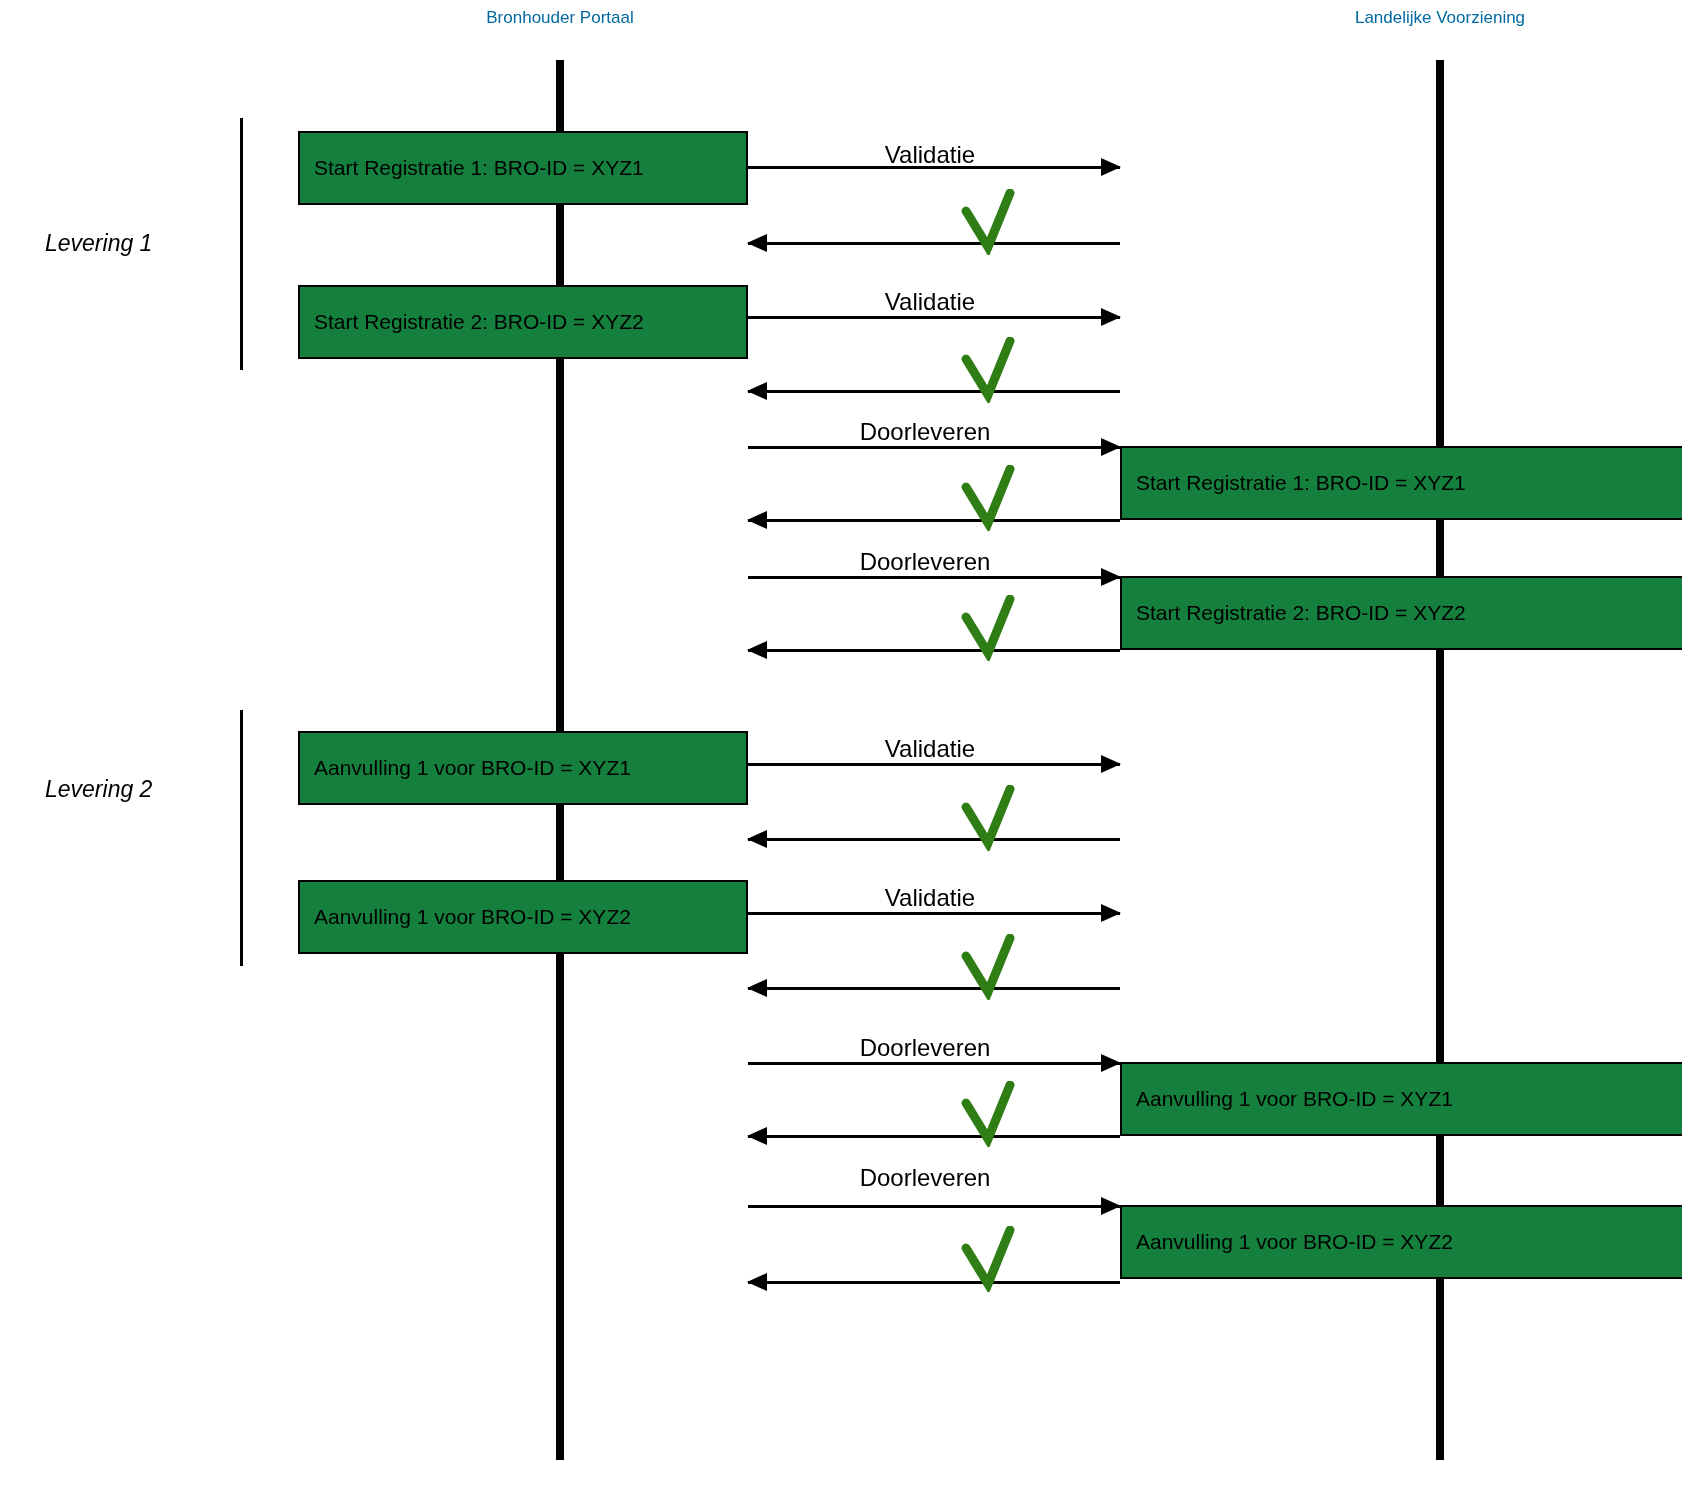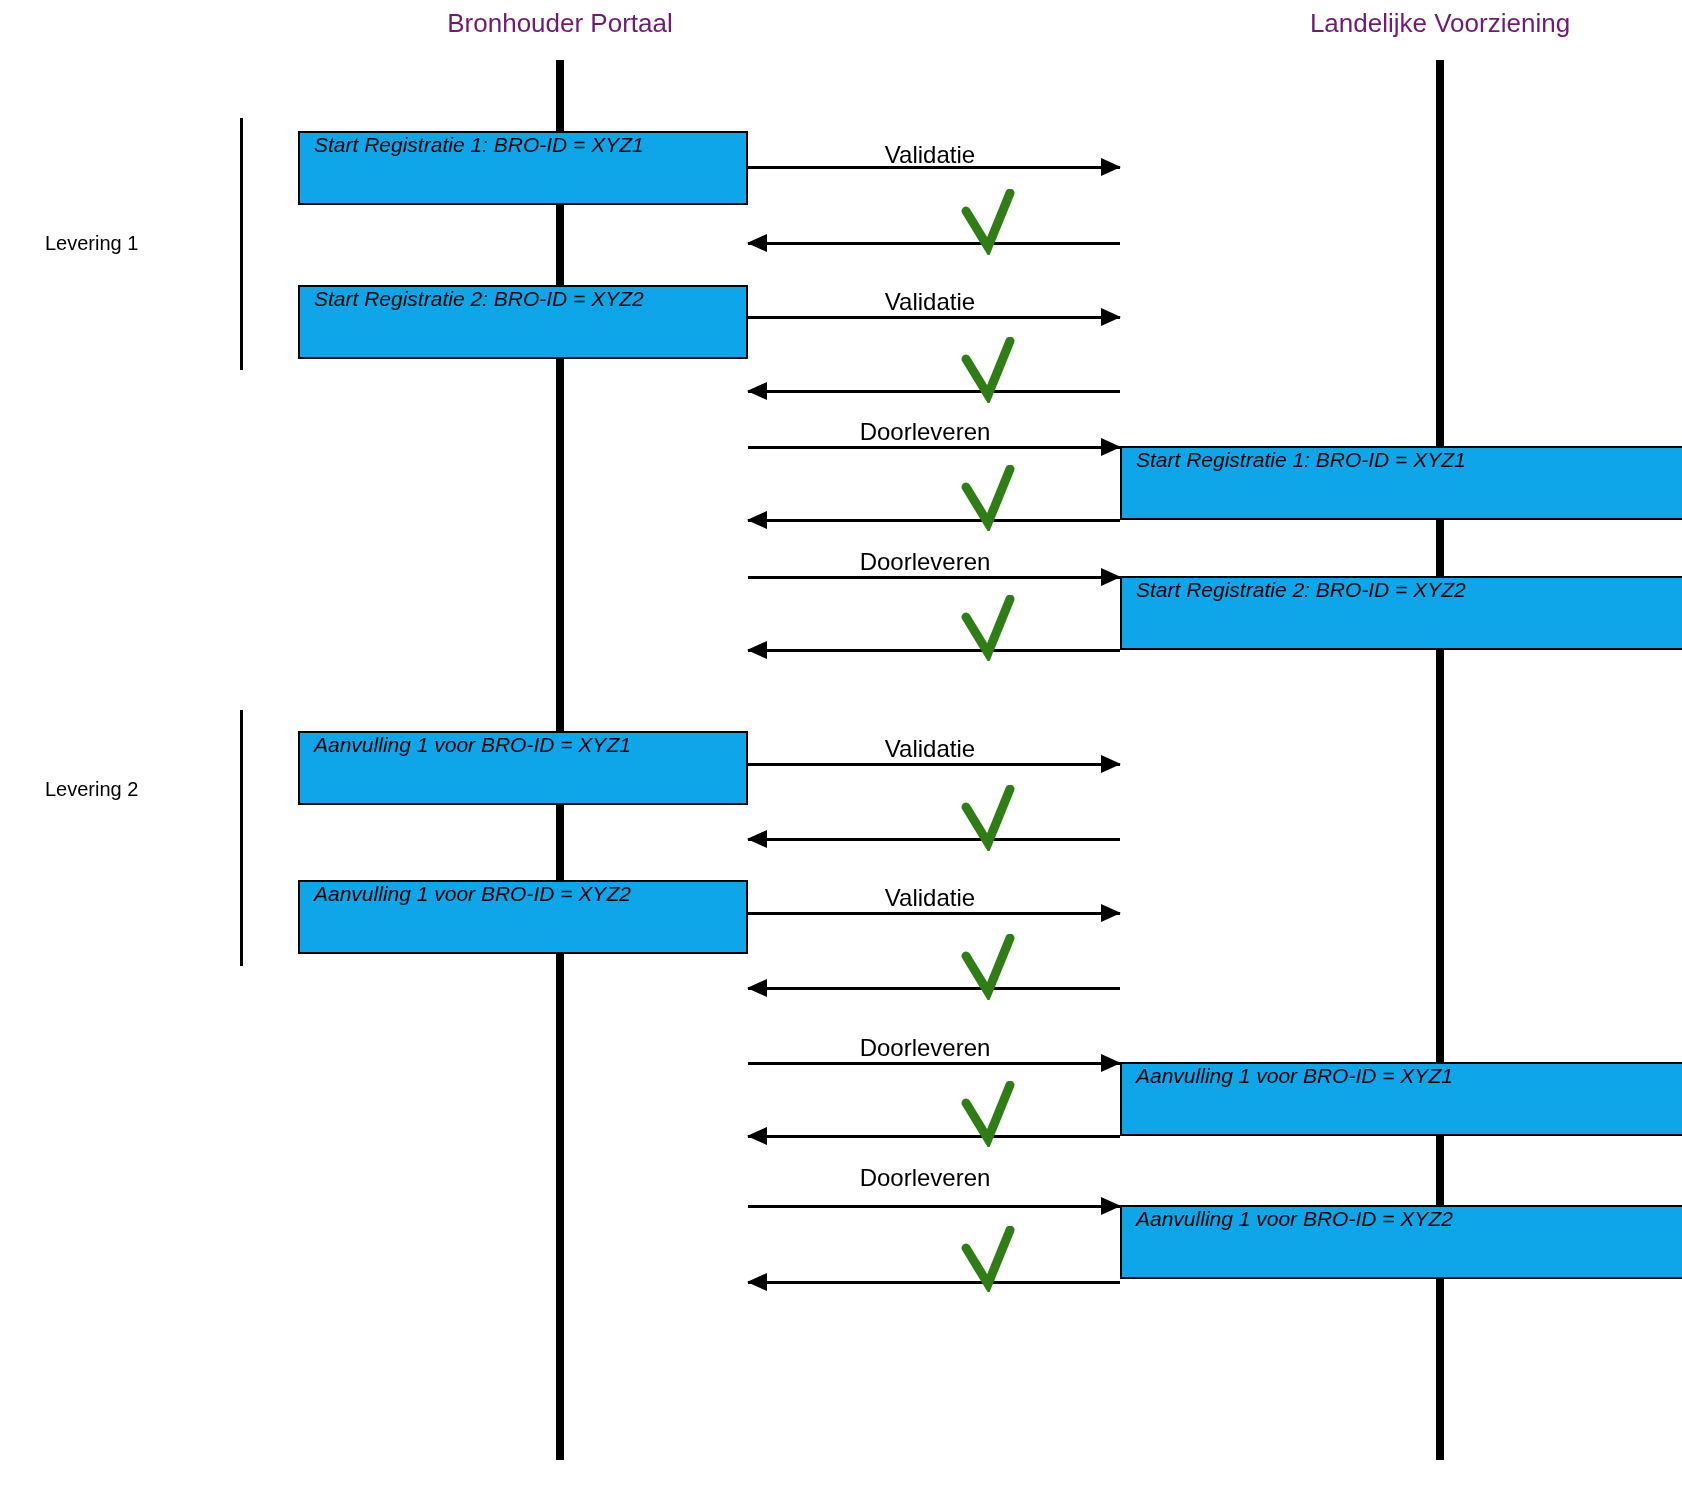--- a/index.html
+++ b/index.html
@@ -1,28 +1,28 @@
 <!DOCTYPE html>
 <html><head>
 <meta charset="utf-8">
 <style>
   html,body{margin:0;padding:0;background:#ffffff;}
   body{font-family:"Liberation Sans",sans-serif;color:#000;}
   #stage{position:relative;width:1682px;height:1506px;overflow:hidden;background:#fff;}
 
   .lifeline{position:absolute;width:8px;background:#000;}
-  .hdr{position:absolute;font-size:26px;color:#701a75;white-space:nowrap;
+  .hdr{position:absolute;font-size:17px;color:#0369a1;white-space:nowrap;
        transform:translateX(-50%);text-align:center;}
 
   .bracket{position:absolute;width:3px;background:#000;}
-  .grouplabel{position:absolute;font-size:20px;white-space:nowrap;
-              transform:translateY(-50%);}
+  .grouplabel{position:absolute;font-size:23px;white-space:nowrap;
+              transform:translateY(-50%);font-style:italic;}
 
-  .msgbox{position:absolute;border:2.5px solid #000;background:#0ea5e9;
-          box-sizing:border-box;display:flex;font-style:italic;}
+  .msgbox{position:absolute;border:2.5px solid #000;background:#15803d;
+          box-sizing:border-box;display:flex;align-items:center;}
   .msgbox span{font-size:21px;white-space:nowrap;padding-left:14px;}
 
   .arrow{position:absolute;height:2.5px;background:#000;}
   .arrow .head{position:absolute;width:0;height:0;top:50%;}
   .arrow.right .head{right:-1px;transform:translateY(-50%);
       border-top:9px solid transparent;border-bottom:9px solid transparent;
       border-left:20px solid #000;}
   .arrow.left .head{left:-1px;transform:translateY(-50%);
       border-top:9px solid transparent;border-bottom:9px solid transparent;
       border-right:20px solid #000;}

